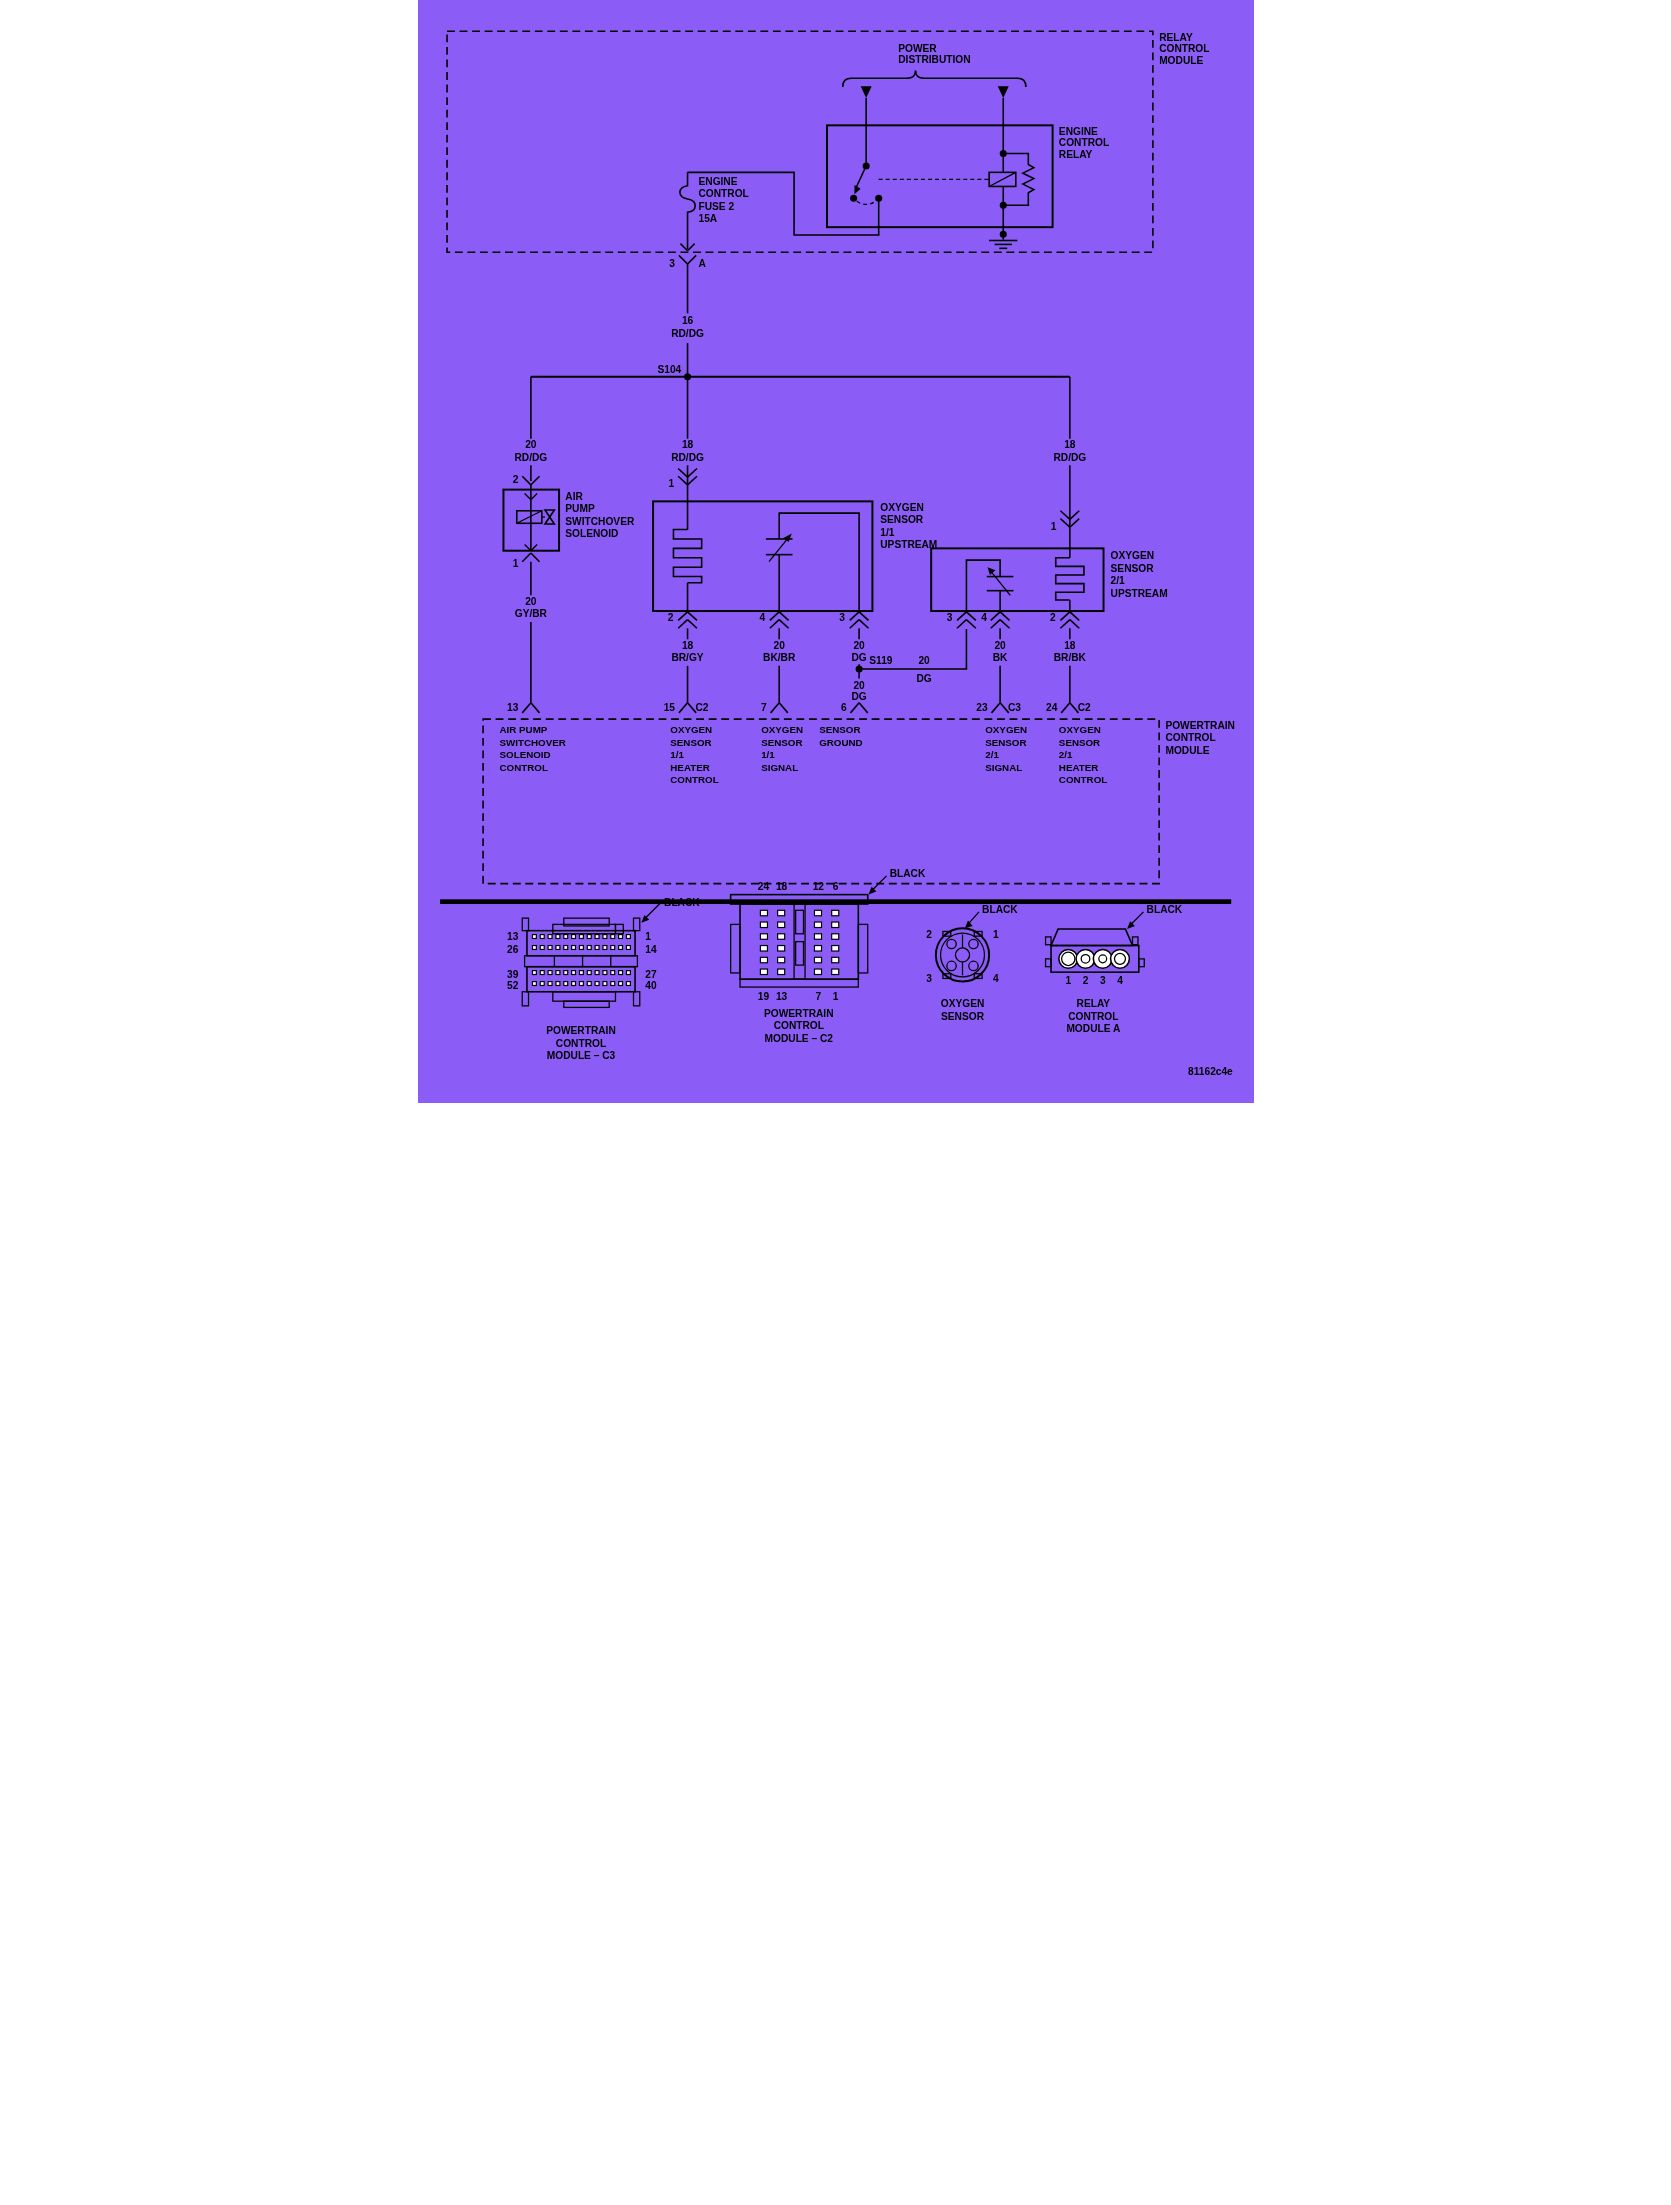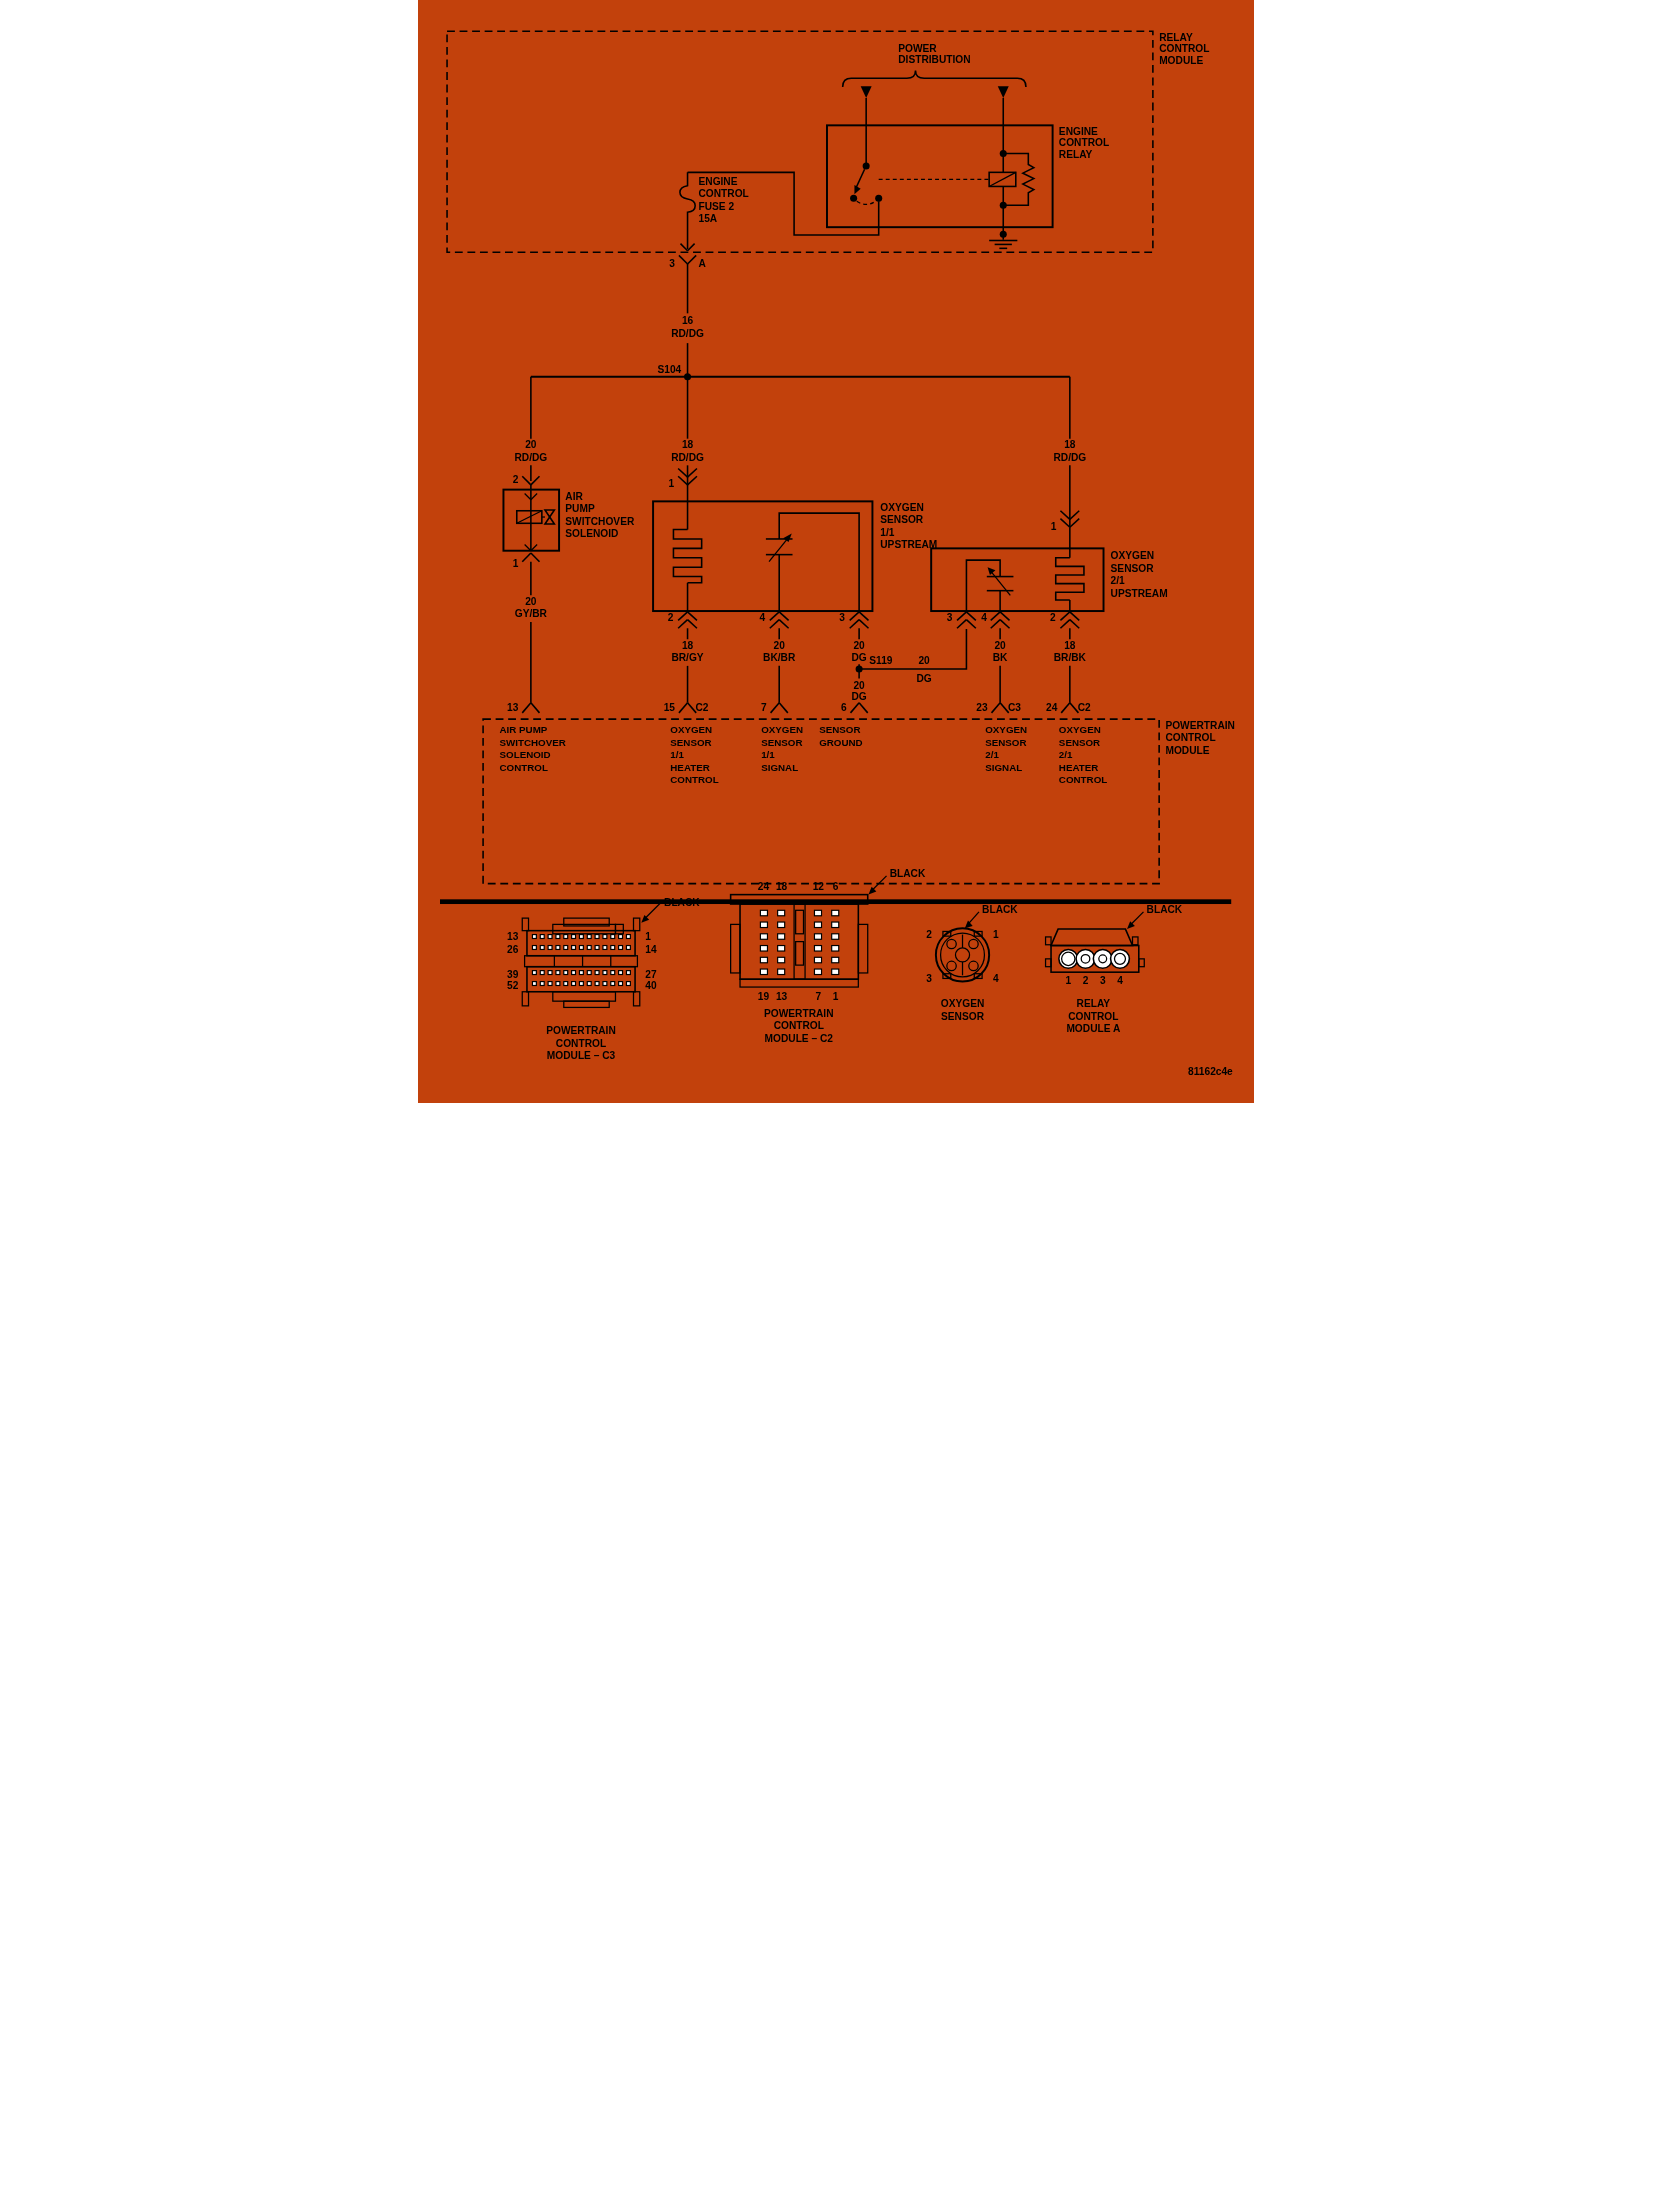--- a/index.html
+++ b/index.html
@@ -1,16 +1,16 @@
 <!DOCTYPE html>
 <html style="font-size:12.5px"><head>
 <meta charset="utf-8">
 <style>
   html,body{margin:0;padding:0;background:#ffffff;}
-  .page{width:836px;height:1103px;margin:0 auto;background:#c2410c;}
+  .page{width:836px;height:1103px;margin:0 auto;background:#8b5cf6;}
   svg{display:block;font-family:"Liberation Sans",sans-serif;}
   text{fill:#000;font-weight:700;font-size:13px;}
   text.small{font-size:12.5px;}
   text.end{text-anchor:end;}
   text.mid{text-anchor:middle;}
   .w{stroke:#000;stroke-width:2;fill:none;}
   .w25{stroke:#000;stroke-width:2.5;fill:none;}
   .dash{stroke:#000;stroke-width:2;fill:none;stroke-dasharray:10 6;}
   .dashf{stroke:#000;stroke-width:1.6;fill:none;stroke-dasharray:5 4;}
   .blk{fill:#000;stroke:none;}

